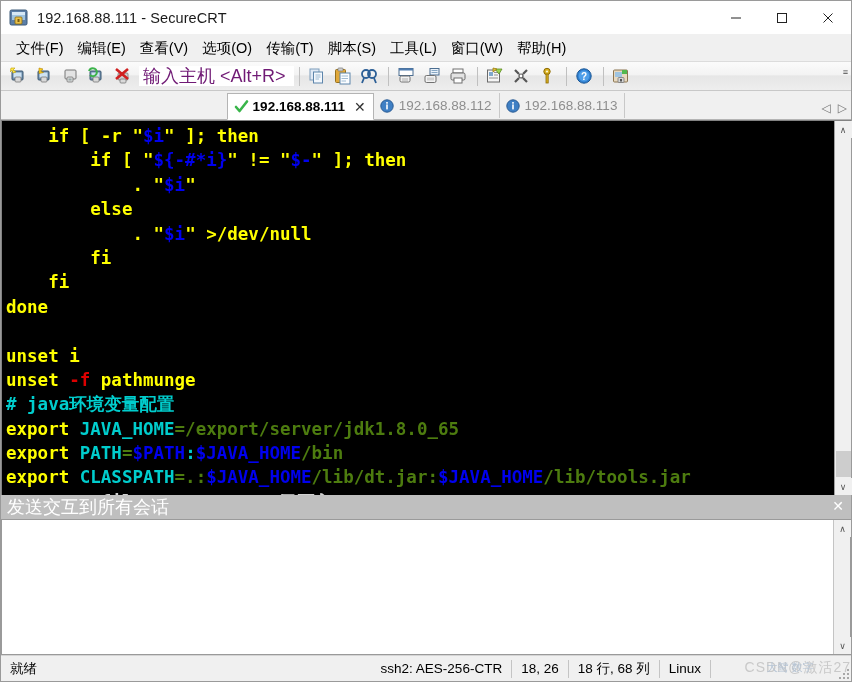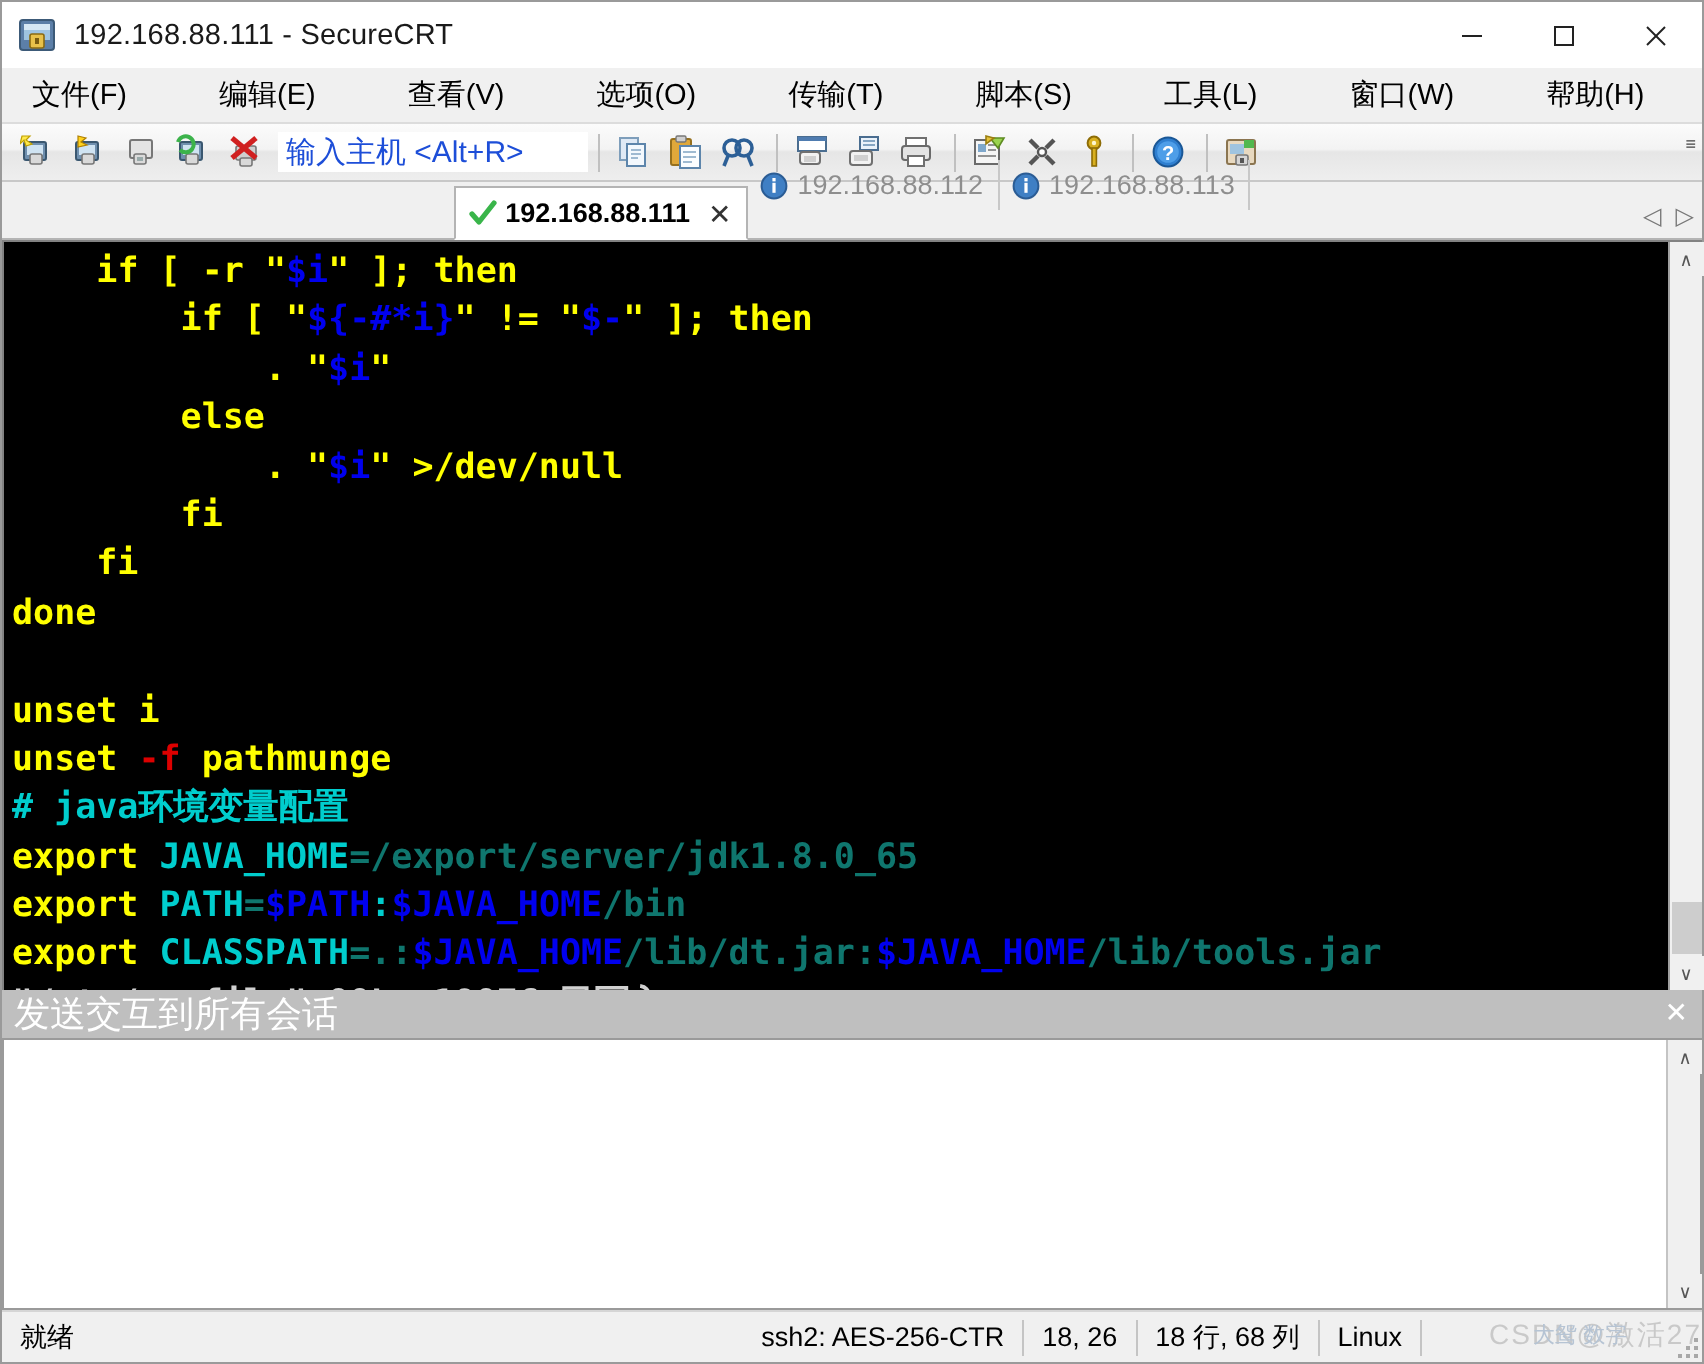--- a/index.html
+++ b/index.html
@@ -49,24 +49,23 @@
     width: 46px; height: 33px;
     display: flex; align-items: center; justify-content: center;
     color: #222;
   }
 
   
   .menubar {
     height: 27px;
     background: #f0f0f0;
     display: flex;
-    align-items: center;
+    align-items: flex-end;
     padding-left: 8px;
     flex: 0 0 auto;
-    gap: 32px;
   }
   .menu-item {
     font-size: 14.5px;
     color: #000;
     padding: 3px 7px;
     white-space: nowrap;
   }
 
   
   .toolbar {
@@ -89,22 +88,22 @@
   .tb-sep {
     width: 1px; height: 19px;
     background: #c0c0c0;
     margin: 0 5px;
     flex: 0 0 auto;
   }
   .host-input {
     width: 155px; height: 20px;
     background: #fff;
     border: 1px solid #ffffff;
-    font-size: 15px;
-    color: #1d4ed8;
+    font-size: 18px;
+    color: #701a75;
     display: flex; align-items: center;
     padding-left: 3px;
     margin-left: 2px;
     white-space: nowrap;
     overflow: hidden;
   }
   .toolbar-overflow {
     position: absolute; right: 3px; top: 8px;
     font-size: 9px; color: #444; line-height: 5px;
   }
@@ -134,21 +133,21 @@
     border-bottom: 1px solid #ffffff;
     font-weight: bold;
     color: #000;
     margin-bottom: -1px;
     z-index: 2;
   }
   .tab.inactive {
     color: #8e8e8e;
     border-right: 1px solid #c8c8c8;
     height: 25px;
-    margin-bottom: 14px;
+    margin-bottom: 1px;
   }
   .tab-check {
     width: 15px; height: 15px;
     margin-right: 4px;
     flex: 0 0 auto;
     display: flex; align-items: center; justify-content: center;
   }
   .tab-close {
     margin-left: 9px;
     font-size: 14px;
@@ -182,21 +181,21 @@
     line-height: 24.4px;
     font-weight: bold;
     white-space: pre;
     color: #cccccc;
   }
   .term-line { height: 24.4px; }
   .y { color: #ffff00; }
   .b { color: #0000ee; }
   .r { color: #dd0000; }
   .c { color: #00cdcd; }
-  .w { color: #0f766e; }
+  .w { color: #4d7c0f; }
   .g { color: #d0d0d0; }
   .term-scroll {
     width: 17px;
     background: #f0f0f0;
     border-left: 1px solid #a0a0a0;
     display: flex; flex-direction: column;
     justify-content: space-between;
     align-items: center;
     flex: 0 0 auto;
     position: relative;

